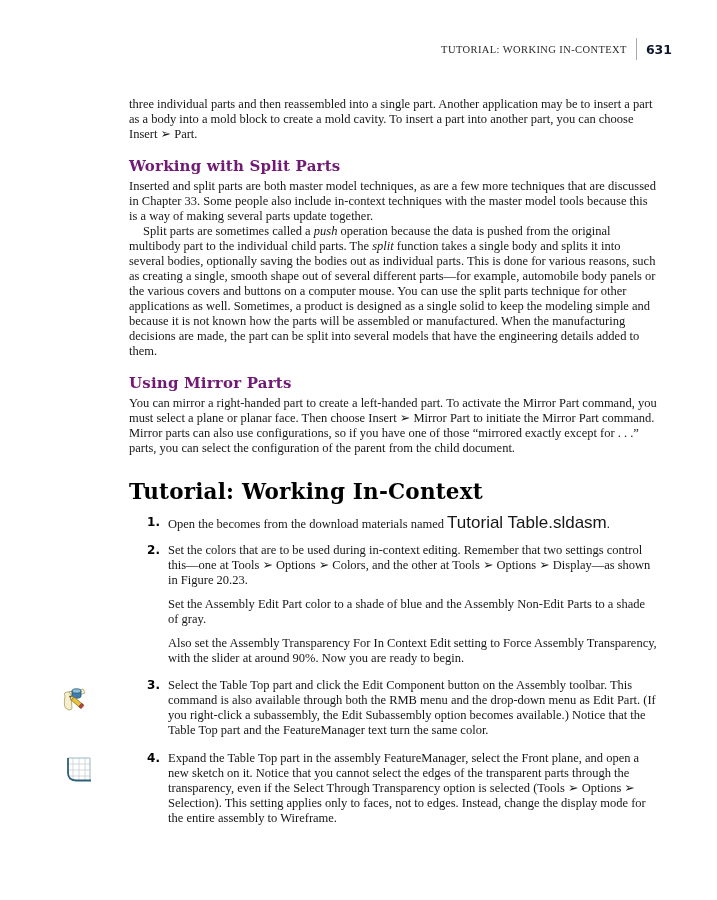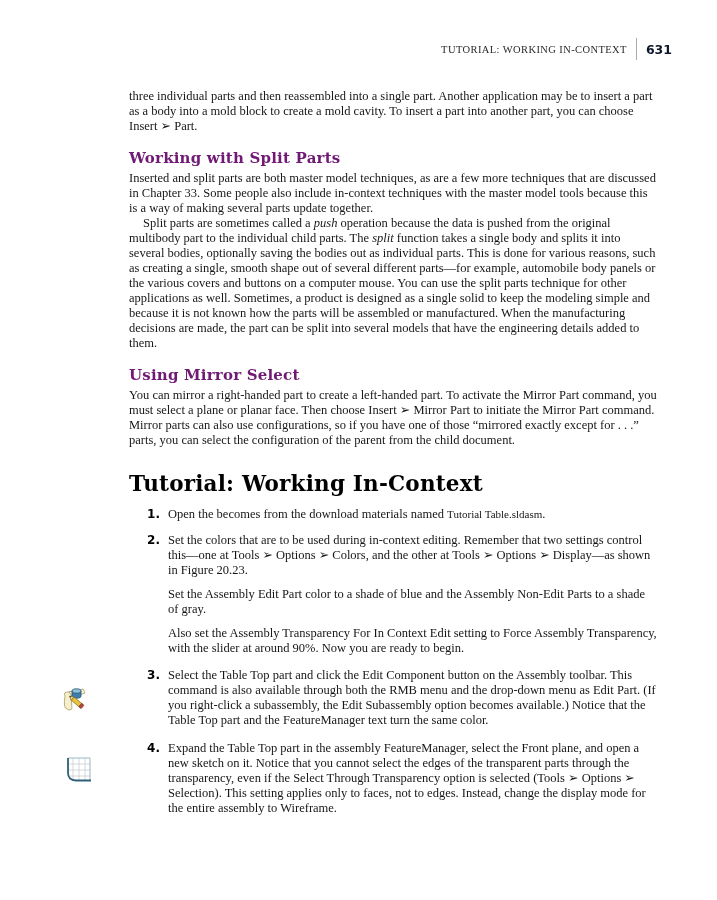--- a/index.html
+++ b/index.html
@@ -22,41 +22,41 @@
     font-size:10.5px;letter-spacing:.4px;color:#2a2a2a;
     font-family:"Liberation Serif", serif;
   }
   .head-divider{width:1px;height:22px;background:#a9a9a9;}
   .page-number{
     font-family:"DejaVu Sans", sans-serif;
     font-weight:bold;font-size:12.5px;color:#0f172a;
   }
   
   .content{
-    position:absolute;left:129px;top:89px;width:528px;
+    position:absolute;left:129px;top:97px;width:528px;
     font-size:12.5px;line-height:15px;
   }
   .content p{margin:0;}
   p.indent{text-indent:14px;}
   h2.section-head{
     font-family:"DejaVu Serif", serif;
     font-size:15px;line-height:17px;
     margin:16px 0 4px 0;color:#701a75;
     letter-spacing:.2px;
   }
   h1.chapter-head{
     font-family:"DejaVu Serif", serif;
     font-size:21.5px;line-height:24px;
     margin:24px 0 7px 0;color:#000;
     letter-spacing:.2px;
   }
   .italic{font-style:italic;}
   .mono{
-    font-family:Liberation Serif, serif;
-    font-size:11px;
+    font-family:Liberation Sans, sans-serif;
+    font-size:17px;
   }
   
   .steps{margin-top:4px;}
   .step{display:flex;margin-top:11px;}
   .step-num{
     flex:0 0 31px;text-align:right;
     font-family:"DejaVu Sans", sans-serif;
     font-weight:bold;font-size:12px;line-height:15px;
     color:#000;
   }
@@ -113,21 +113,21 @@
   <div class="content">
 
     <p>three individual parts and then reassembled into a single part. Another application may be to insert a part as a body into a mold block to create a mold cavity. To insert a part into another part, you can choose Insert ➢ Part.</p>
 
     <h2 class="section-head">Working with Split Parts</h2>
 
     <p>Inserted and split parts are both master model techniques, as are a few more techniques that are discussed in Chapter 33. Some people also include in-context techniques with the master model tools because this is a way of making several parts update together.</p>
 
     <p class="indent"><span>Split parts are sometimes called a </span><span class="italic">push</span><span> operation because the data is pushed from the original multibody part to the individual child parts. The </span><span class="italic">split</span><span> function takes a single body and splits it into several bodies, optionally saving the bodies out as individual parts. This is done for various reasons, such as creating a single, smooth shape out of several different parts—for example, automobile body panels or the various covers and buttons on a computer mouse. You can use the split parts technique for other applications as well. Sometimes, a product is designed as a single solid to keep the modeling simple and because it is not known how the parts will be assembled or manufactured. When the manufacturing decisions are made, the part can be split into several models that have the engineering details added to them.</span></p>
 
-    <h2 class="section-head">Using Mirror Select</h2>
+    <h2 class="section-head">Using Mirror Parts</h2>
 
     <p>You can mirror a right-handed part to create a left-handed part. To activate the Mirror Part command, you must select a plane or planar face. Then choose Insert ➢ Mirror Part to initiate the Mirror Part command. Mirror parts can also use configurations, so if you have one of those “mirrored exactly except for . . .” parts, you can select the configuration of the parent from the child document.</p>
 
     <h1 class="chapter-head">Tutorial: Working In-Context</h1>
 
 
     <div class="steps">
 
       <div class="step">
         <span class="step-num">1.</span>

